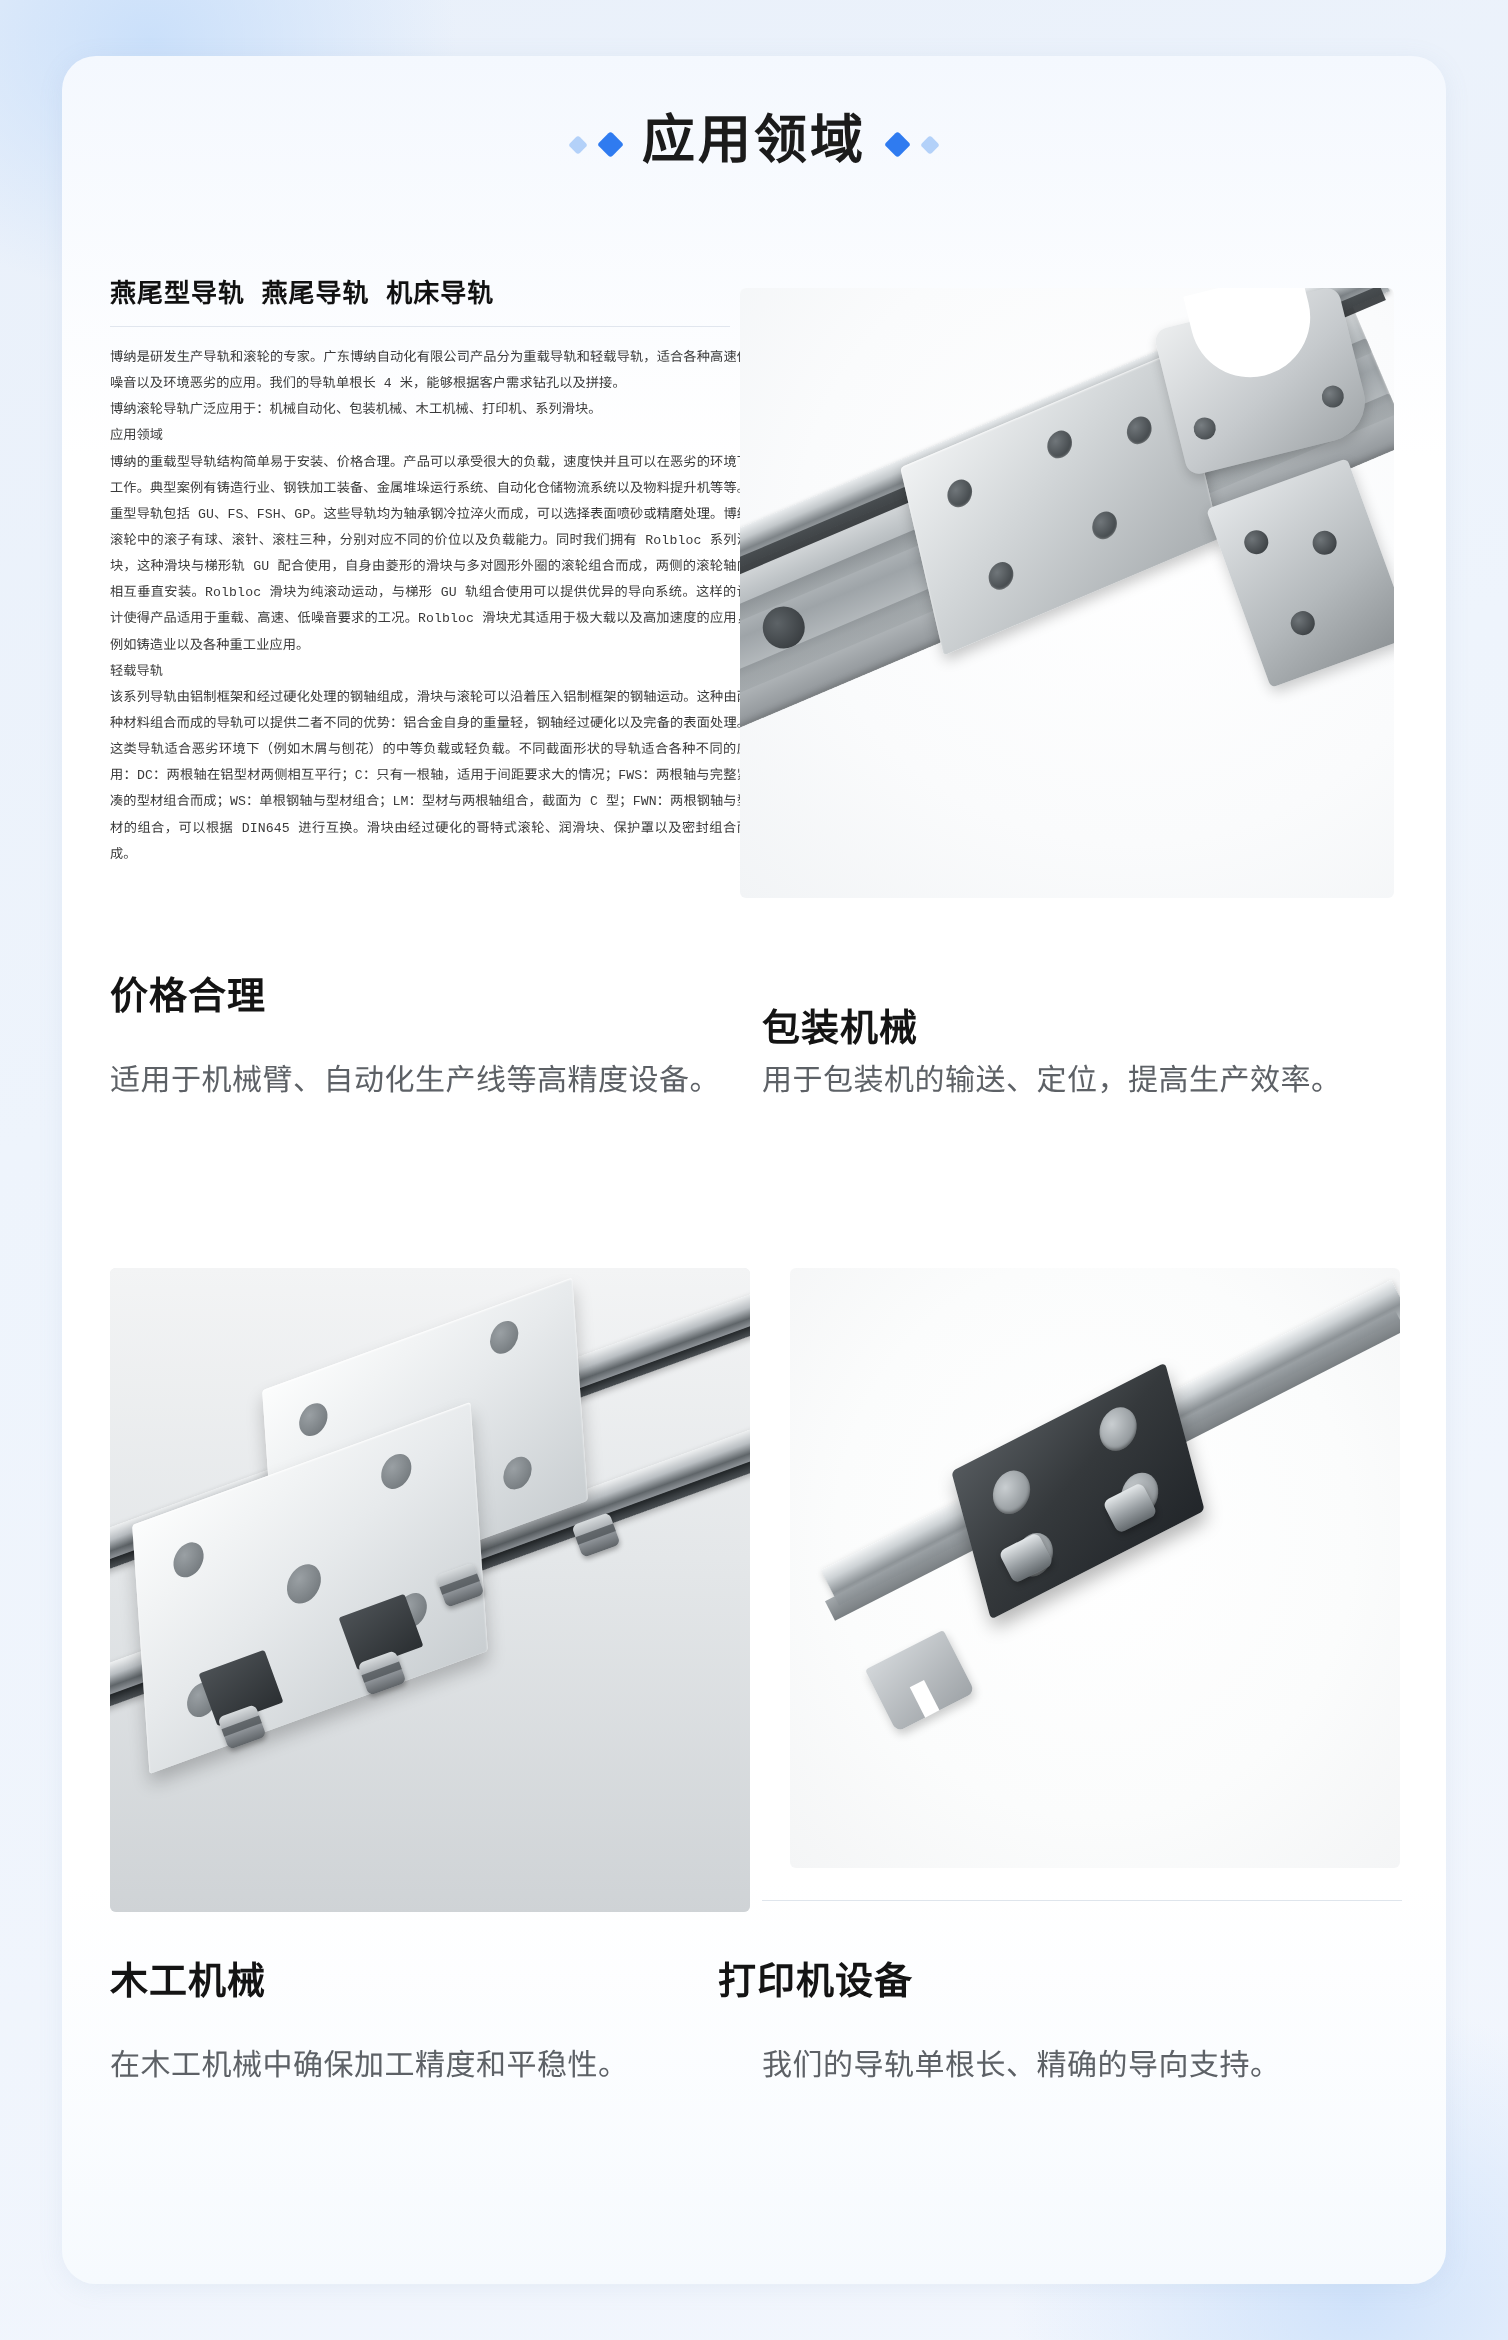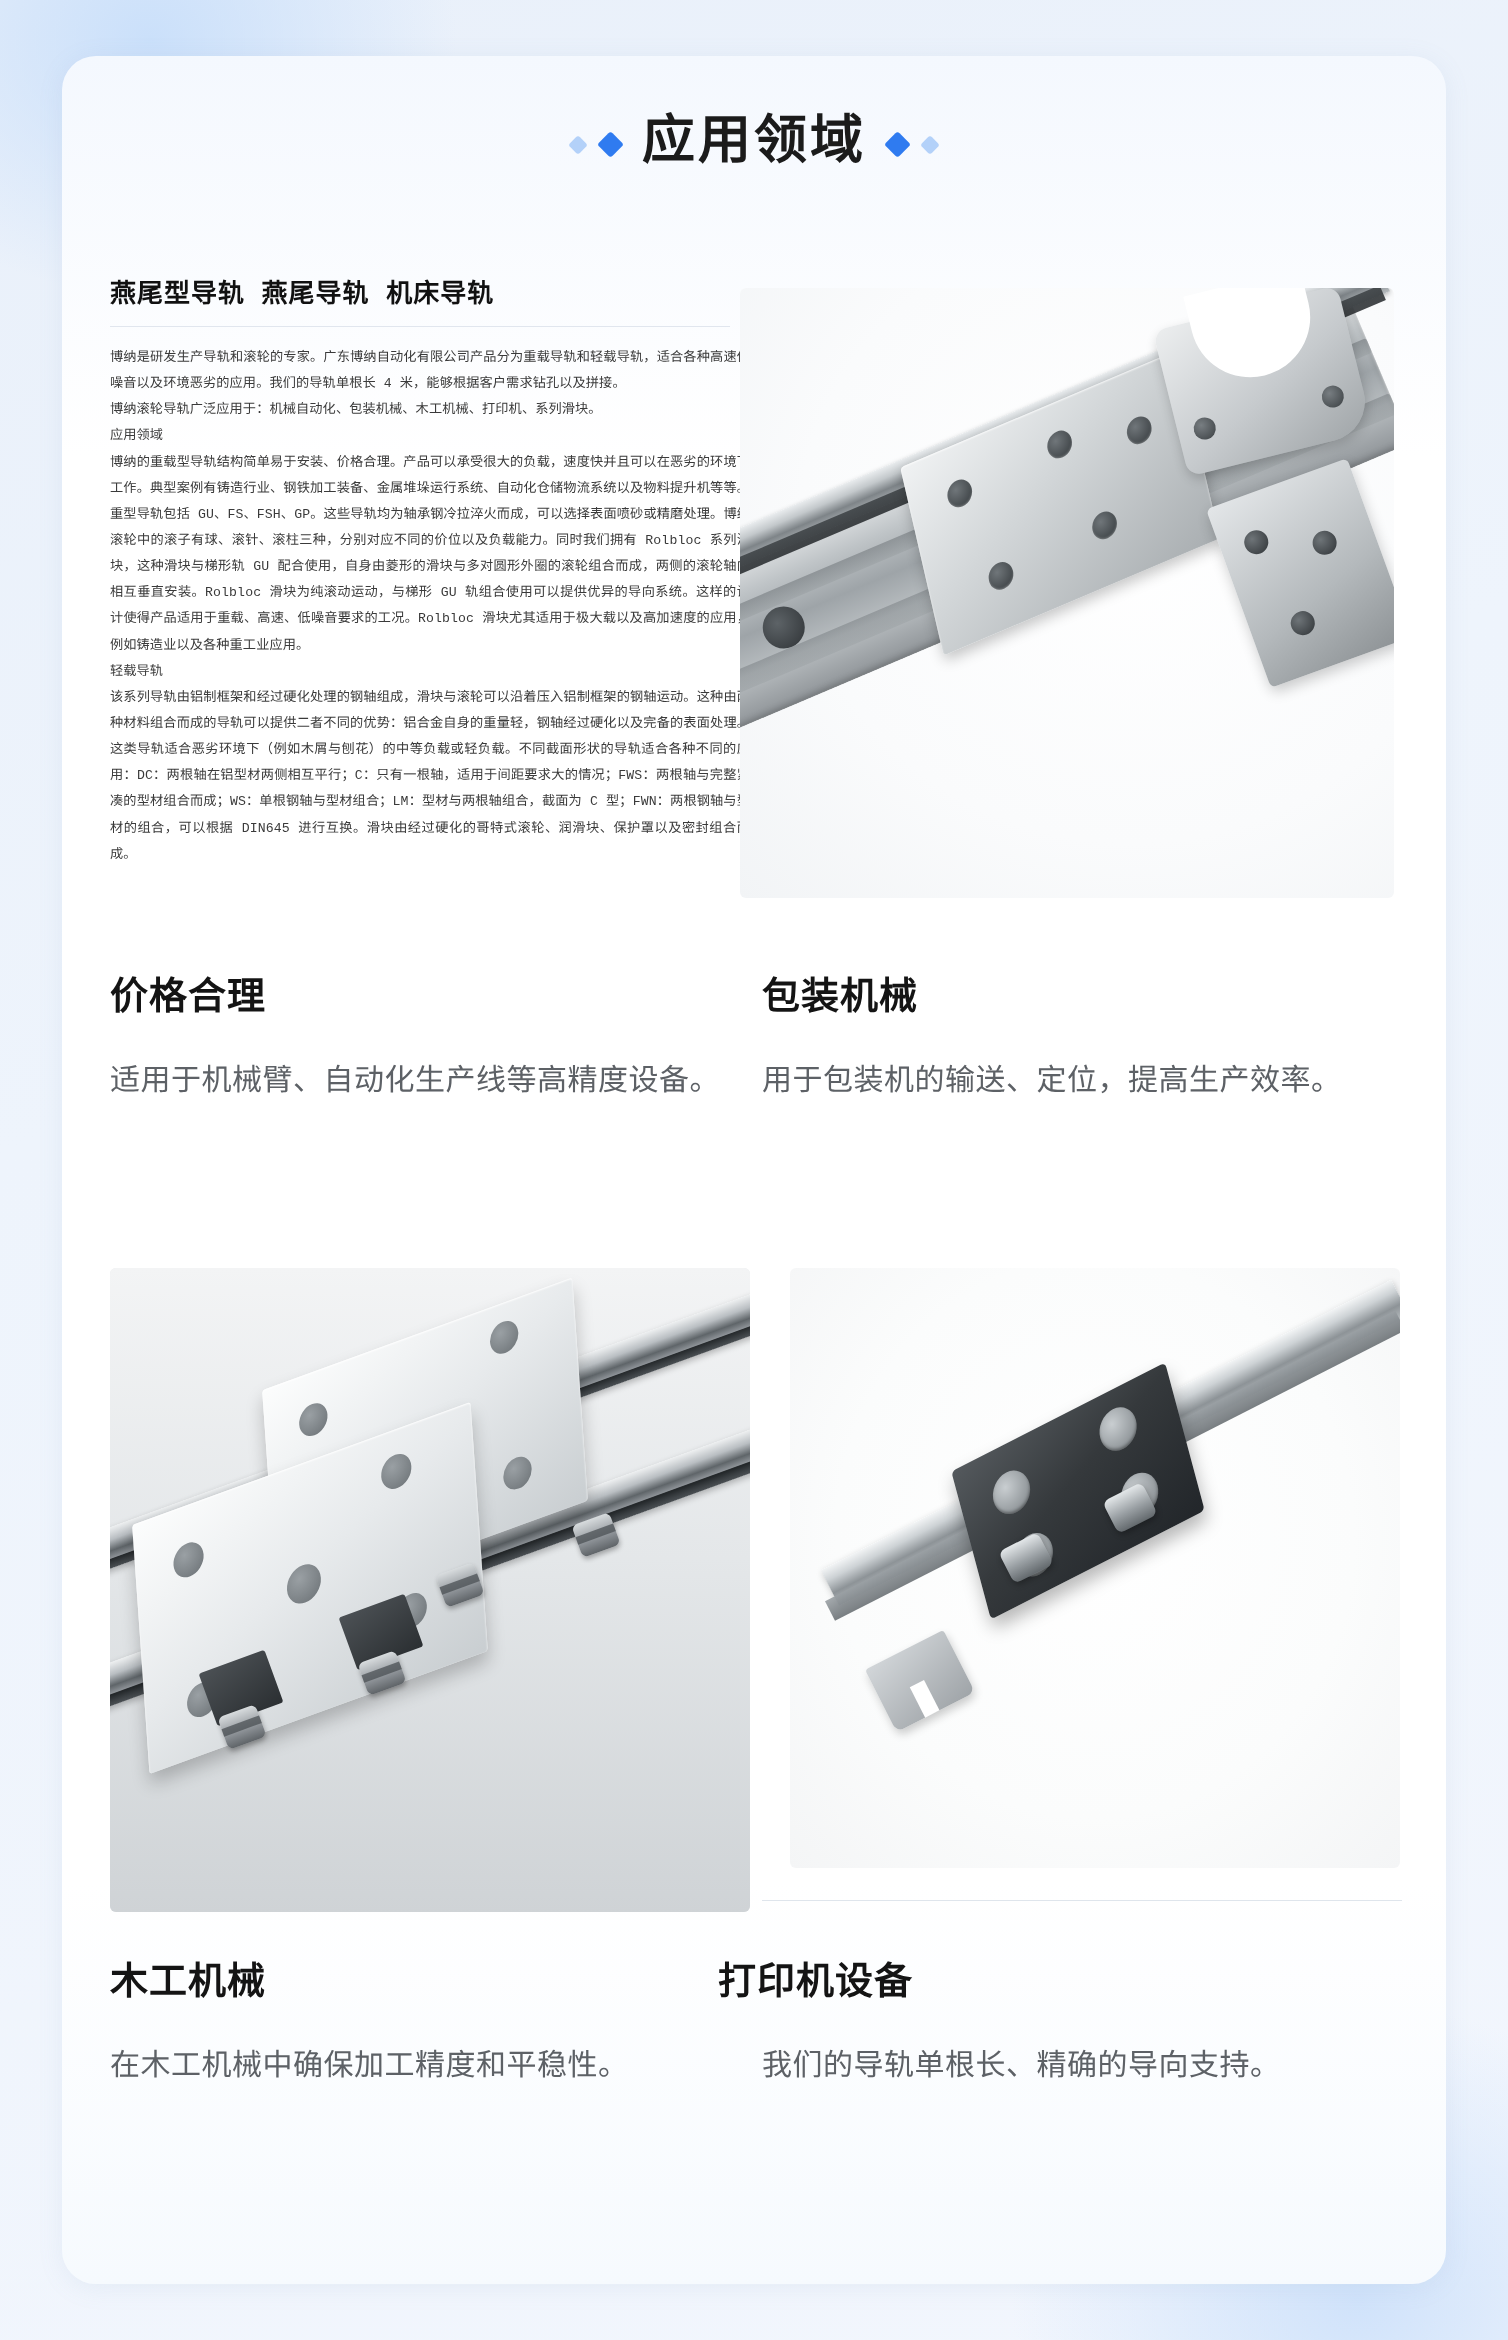--- a/index.html
+++ b/index.html
@@ -360,21 +360,21 @@
   .item-desc {
     position: absolute;
     font-size: 30px;
     line-height: 1.62;
     color: #5d6166;
     letter-spacing: 0.5px;
   }
 
   #title-1 { left: 110px; top: 965px; }
   #desc-1  { left: 110px; top: 1058px; width: 640px; }
-  #title-2 { left: 762px; top: 965px; }
+  #title-2 { left: 762px; top: 997px; }
   #desc-2  { left: 762px; top: 1058px; width: 645px; }
 
   #title-3 { left: 110px; top: 1950px; }
   #desc-3  { left: 110px; top: 2043px; width: 640px; }
   #title-4 { left: 718px; top: 1950px; }
   #desc-4  { left: 762px; top: 2043px; width: 650px; }
 </style>
 </head>
 <body>
 

